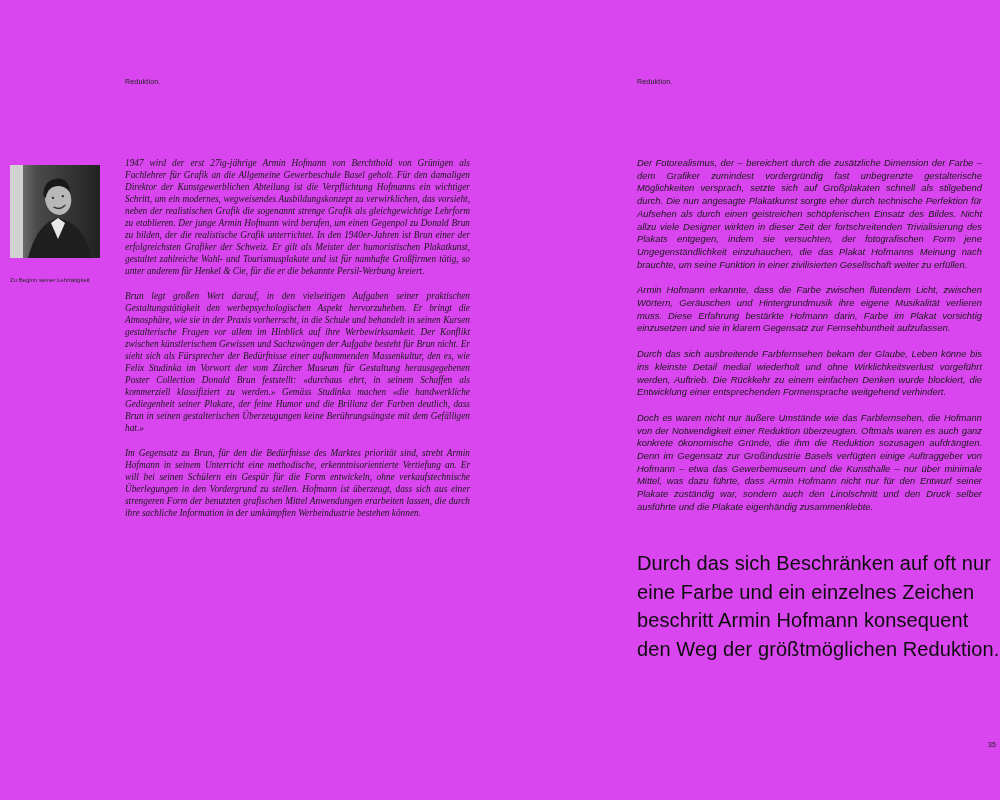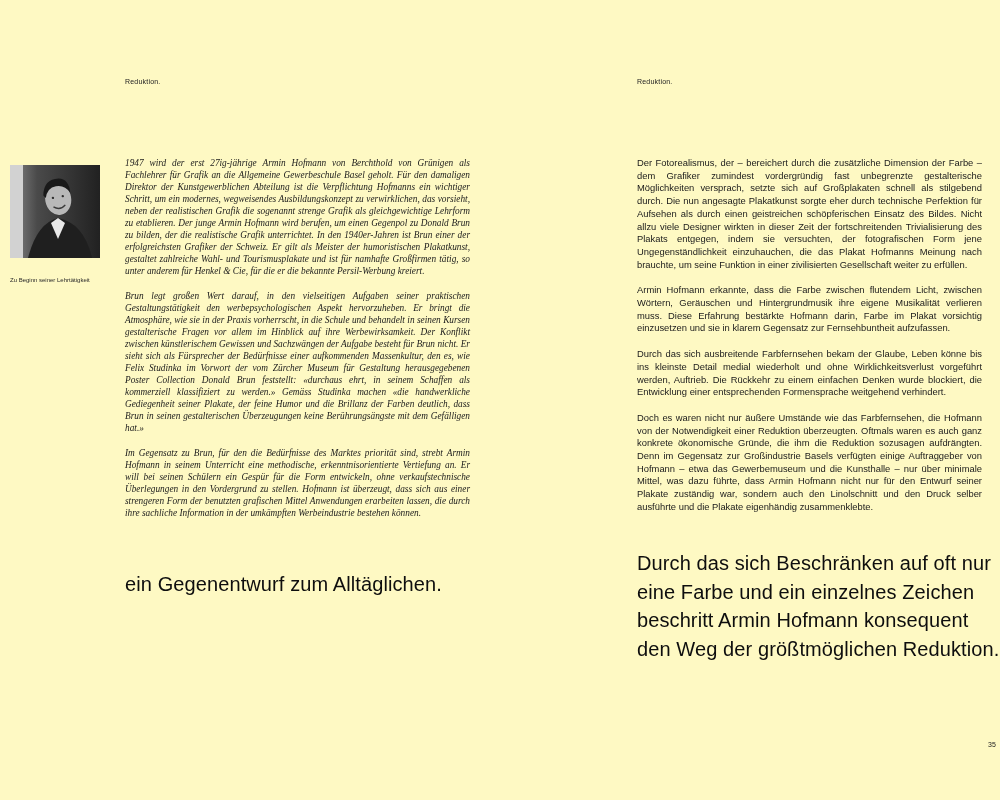--- a/index.html
+++ b/index.html
@@ -4,21 +4,21 @@
 <style>
   html, body {
     margin: 0;
     padding: 0;
     background: #ffffff;
   }
   .spread {
     position: relative;
     width: 1000px;
     height: 800px;
-    background: #fef9c3;
+    background: #d946ef;
     color: #1c1c1c;
     font-family: "Liberation Sans", sans-serif;
     overflow: hidden;
   }
   .running-header {
     position: absolute;
     top: 78px;
     font-size: 7px;
     letter-spacing: 0.2px;
     color: #222;
@@ -40,20 +40,21 @@
     top: 277px;
     font-size: 6px;
     color: #2a2a2a;
   }
 
   .body-col {
     position: absolute;
     width: 345px;
     text-align: justify;
     color: #1a1a1a;
+    font-style: italic;
   }
   .left-col {
     left: 125px;
     top: 157px;
     font-family: "Liberation Serif", serif;
     font-style: italic;
     font-size: 9.3px;
     line-height: 12px;
   }
   .right-col {
@@ -119,21 +120,20 @@
 
     <figcaption class="photo-caption">Zu Beginn seiner Lehrtätigkeit</figcaption>
 
     <div class="body-col left-col">
       <p>1947 wird der erst 27ig-jährige Armin Hofmann von Berchthold von Grünigen als Fachlehrer für Grafik an die Allgemeine Gewerbeschule Basel geholt. Für den damaligen Direktor der Kunstgewerblichen Abteilung ist die Verpflichtung Hofmanns ein wichtiger Schritt, um ein modernes, wegweisendes Ausbildungskonzept zu verwirklichen, das vorsieht, neben der realistischen Grafik die sogenannt strenge Grafik als gleichgewichtige Lehrform zu etablieren. Der junge Armin Hofmann wird berufen, um einen Gegenpol zu Donald Brun zu bilden, der die realistische Grafik unterrichtet. In den 1940er-Jahren ist Brun einer der erfolgreichsten Grafiker der Schweiz. Er gilt als Meister der humoristischen Plakatkunst, gestaltet zahlreiche Wahl- und Tourismusplakate und ist für namhafte Großfirmen tätig, so unter anderem für Henkel &amp; Cie, für die er die bekannte Persil-Werbung kreiert.</p>
       <p>Brun legt großen Wert darauf, in den vielseitigen Aufgaben seiner praktischen Gestaltungstätigkeit den werbepsychologischen Aspekt hervorzuheben. Er bringt die Atmosphäre, wie sie in der Praxis vorherrscht, in die Schule und behandelt in seinen Kursen gestalterische Fragen vor allem im Hinblick auf ihre Werbewirksamkeit. Der Konflikt zwischen künstlerischem Gewissen und Sachzwängen der Aufgabe besteht für Brun nicht. Er sieht sich als Fürsprecher der Bedürfnisse einer aufkommenden Massenkultur, den es, wie Felix Studinka im Vorwort der vom Zürcher Museum für Gestaltung herausgegebenen Poster Collection Donald Brun feststellt: «durchaus ehrt, in seinem Schaffen als kommerziell klassifiziert zu werden.» Gemäss Studinka machen «die handwerkliche Gediegenheit seiner Plakate, der feine Humor und die Brillanz der Farben deutlich, dass Brun in seinen gestalterischen Überzeugungen keine Berührungsängste mit dem Gefälligen hat.»</p>
       <p>Im Gegensatz zu Brun, für den die Bedürfnisse des Marktes priorität sind, strebt Armin Hofmann in seinem Unterricht eine methodische, erkenntnisorientierte Vertiefung an. Er will bei seinen Schülern ein Gespür für die Form entwickeln, ohne verkaufstechnische Überlegungen in den Vordergrund zu stellen. Hofmann ist überzeugt, dass sich aus einer strengeren Form der benutzten grafischen Mittel Anwendungen erarbeiten lassen, die durch ihre sachliche Information in der umkämpften Werbeindustrie bestehen können.</p>
     </div>
 
     <div class="headline headline-left">
-      <div>ein Gegenentwurf zum Alltäglichen.</div>
     </div>
   </div>
 
   <div>
     <span class="running-header rh-right">Reduktion.</span>
 
     <div class="body-col right-col">
       <p>Der Fotorealismus, der – bereichert durch die zusätzliche Dimension der Farbe – dem Grafiker zumindest vordergründig fast unbegrenzte gestalterische Möglichkeiten versprach, setzte sich auf Großplakaten schnell als stilgebend durch. Die nun angesagte Plakatkunst sorgte eher durch technische Perfektion für Aufsehen als durch einen geistreichen schöpferischen Einsatz des Bildes. Nicht allzu viele Designer wirkten in dieser Zeit der fortschreitenden Trivialisierung des Plakats entgegen, indem sie versuchten, der fotografischen Form jene Ungegenständlichkeit einzuhauchen, die das Plakat Hofmanns Meinung nach brauchte, um seine Funktion in einer zivilisierten Gesellschaft weiter zu erfüllen.</p>
       <p>Armin Hofmann erkannte, dass die Farbe zwischen flutendem Licht, zwischen Wörtern, Geräuschen und Hintergrundmusik ihre eigene Musikalität verlieren muss. Diese Erfahrung bestärkte Hofmann darin, Farbe im Plakat vorsichtig einzusetzen und sie in klarem Gegensatz zur Fernsehbuntheit aufzufassen.</p>
       <p>Durch das sich ausbreitende Farbfernsehen bekam der Glaube, Leben könne bis ins kleinste Detail medial wiederholt und ohne Wirklichkeitsverlust vorgeführt werden, Auftrieb. Die Rückkehr zu einem einfachen Denken wurde blockiert, die Entwicklung einer entsprechenden Formensprache weitgehend verhindert.</p>

